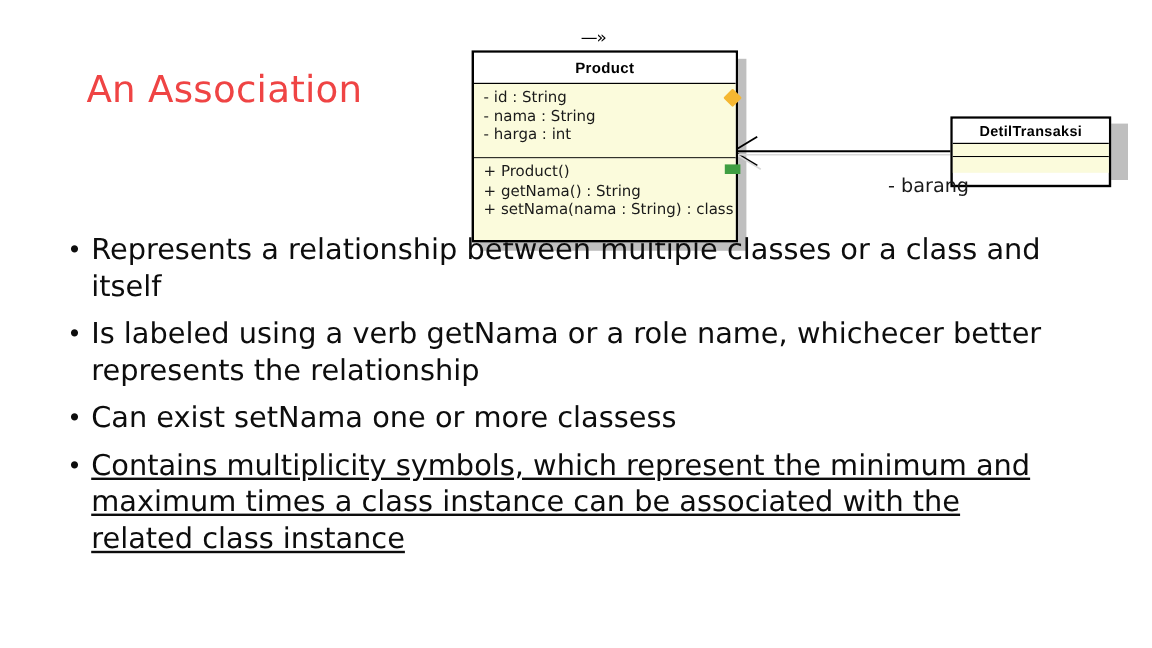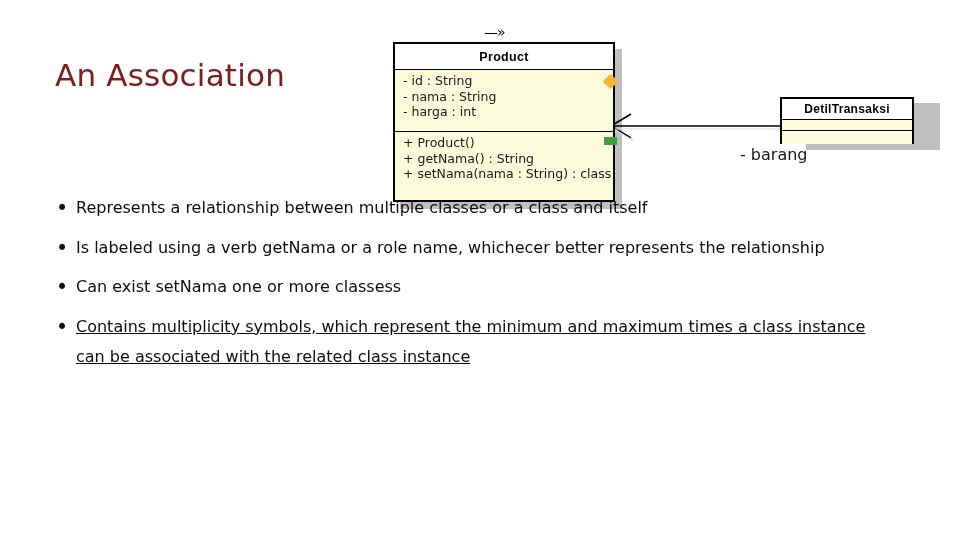--- a/index.html
+++ b/index.html
@@ -19,25 +19,25 @@
     position: absolute;
     inset: 0;
     width: 960px;
     height: 540px;
     background: #ffffff;
   }
 
   
   #slide-title {
     position: absolute;
-    left: 55px;
+    left: 72px;
     top: 57px;
     font-size: 31px;
     font-weight: 400;
-    color: #7f1d1d;
+    color: #ef4444;
     letter-spacing: 0.2px;
     white-space: nowrap;
     font-family: "DejaVu Sans", sans-serif;
   }
 
   
   #uml-diagram {
     position: absolute;
     left: 380px;
     top: 14px;
@@ -135,24 +135,24 @@
   #handle-green {
     left: 224px;
     top: 123px;
     width: 13px;
     height: 8px;
     background: #3f9e42;
   }
 
   
   #detil-box {
-    left: 400px;
+    left: 412px;
     top: 83px;
     width: 134px;
-    height: 47px;
+    height: 59px;
     z-index: 2;
   }
   #detil-shadow {
     left: 426px;
     top: 89px;
     width: 134px;
     height: 47px;
   }
   #detil-title { height: 21px; font-size: 12px; }
   #detil-attributes { height: 11px; }
@@ -184,21 +184,21 @@
   #bullet-list {
     position: absolute;
     left: 46px;
     top: 193px;
     width: 830px;
     font-family: "DejaVu Sans", sans-serif;
   }
   .bullet-item {
     display: block;
     position: relative;
-    font-size: 16px;
+    font-size: 24px;
     line-height: 30.5px;
     color: #0d0d0d;
     margin-bottom: 9px;
     padding-left: 30px;
   }
   .bullet-item::before {
     content: "\2022";
     position: absolute;
     left: 10px;
     top: 0;

